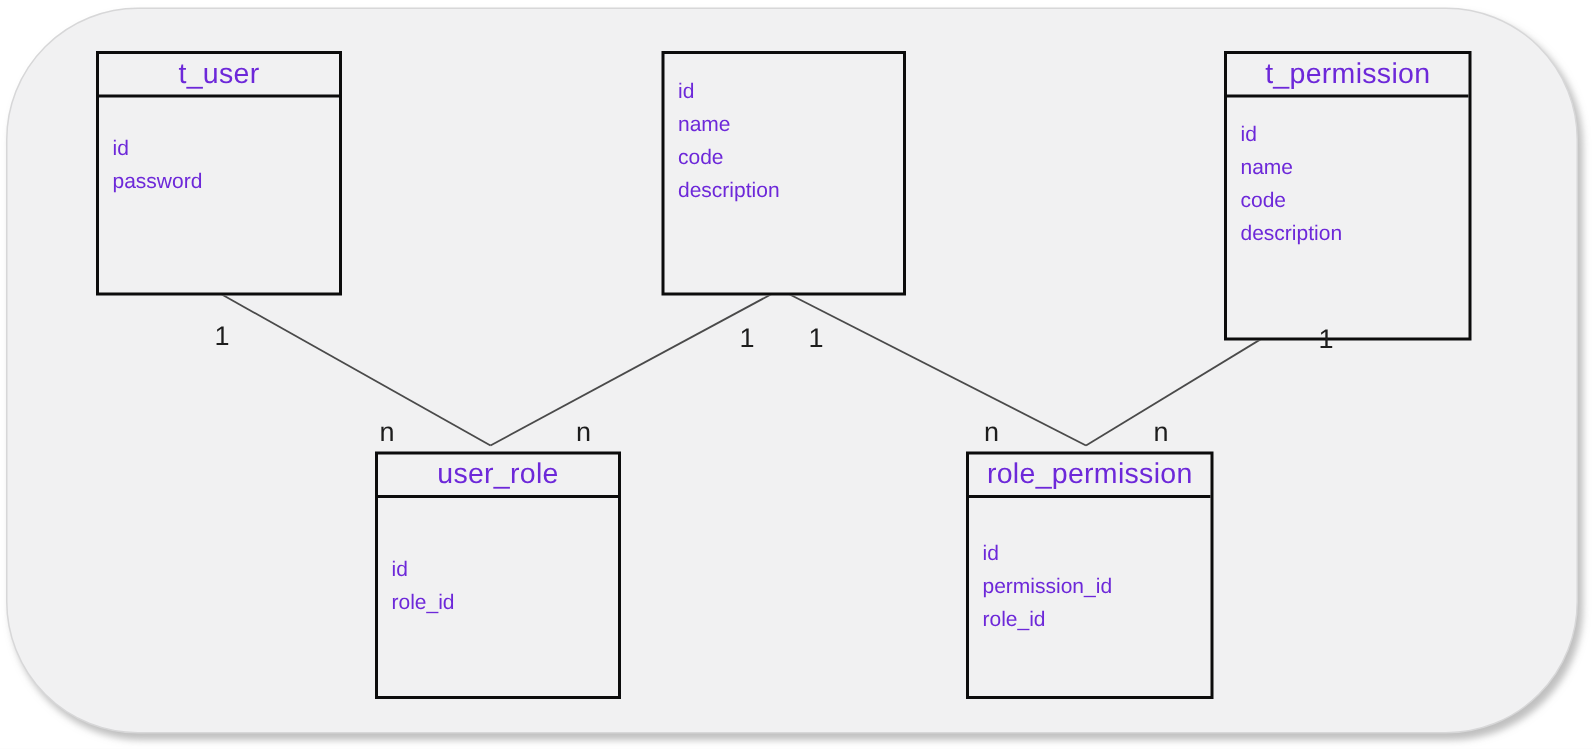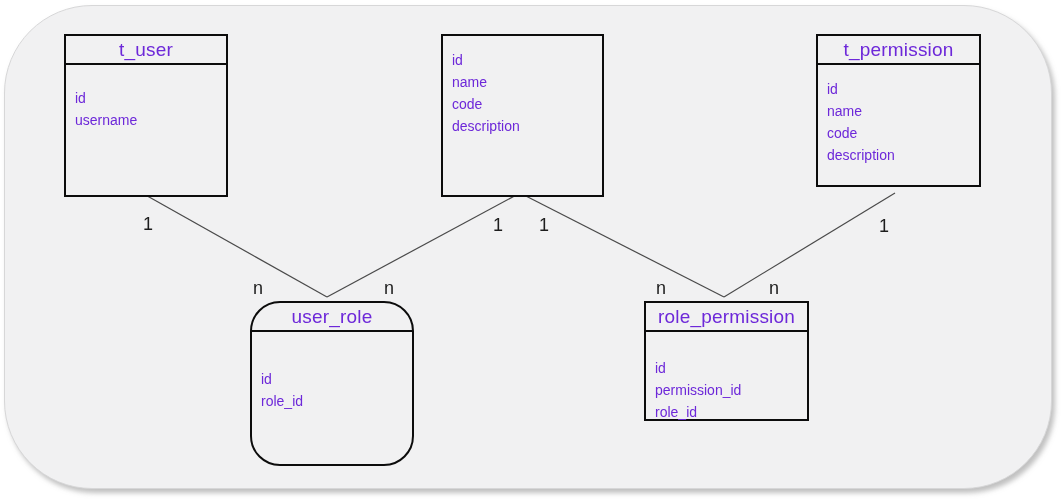--- a/index.html
+++ b/index.html
@@ -52,23 +52,23 @@
     letter-spacing: 0.2px;
     white-space: nowrap;
   }
   .entity-body {
     font-size: 14px;
     line-height: 22px;
     padding-left: 9px;
   }
   .e-t-user          { left: 63px;  top: 33px;  width: 164px; height: 163px; }
   .e-t-role          { left: 440px; top: 33px;  width: 163px; height: 163px; }
-  .e-t-permission    { left: 815px; top: 33px;  width: 165px; height: 153px; }
-  .e-user-role       { left: 249px; top: 300px; width: 164px; height: 165px; border-radius: 30px; }
-  .e-role-permission { left: 643px; top: 300px; width: 165px; height: 120px; }
+  .e-t-permission    { left: 815px; top: 33px;  width: 165px; height: 193px; }
+  .e-user-role       { left: 249px; top: 300px; width: 164px; height: 165px; }
+  .e-role-permission { left: 643px; top: 300px; width: 165px; height: 165px; }
   .e-t-user .entity-body          { padding-top: 22px; }
   .e-t-role .entity-body          { padding-top: 13px; }
   .e-t-permission .entity-body    { padding-top: 13px; }
   .e-user-role .entity-body       { padding-top: 36px; }
   .e-role-permission .entity-body { padding-top: 25px; }
   .card-label {
     position: absolute;
     transform: translate(-50%, -50%);
     font-size: 18px;
     color: #1d1d1d;
@@ -86,21 +86,21 @@
       <line x1="145" y1="197" x2="330" y2="301" stroke="#4a4a4a" stroke-width="1.2"></line>
       <line x1="523" y1="197" x2="330" y2="301" stroke="#4a4a4a" stroke-width="1.2"></line>
       <line x1="523" y1="197" x2="727" y2="301" stroke="#4a4a4a" stroke-width="1.2"></line>
       <line x1="898" y1="197" x2="727" y2="301" stroke="#4a4a4a" stroke-width="1.2"></line>
     </svg>
 
     <div class="entity e-t-user" style="left:59px; top:28px;">
       <div class="entity-header">t_user</div>
       <div class="entity-body">
         <div>id</div>
-        <div>username</div>
+        <div>password</div>
       </div>
     </div>
 
     <div class="entity e-t-role" style="left:436px; top:28px;">
       <div class="entity-body">
         <div>id</div>
         <div>name</div>
         <div>code</div>
         <div>description</div>
       </div>

